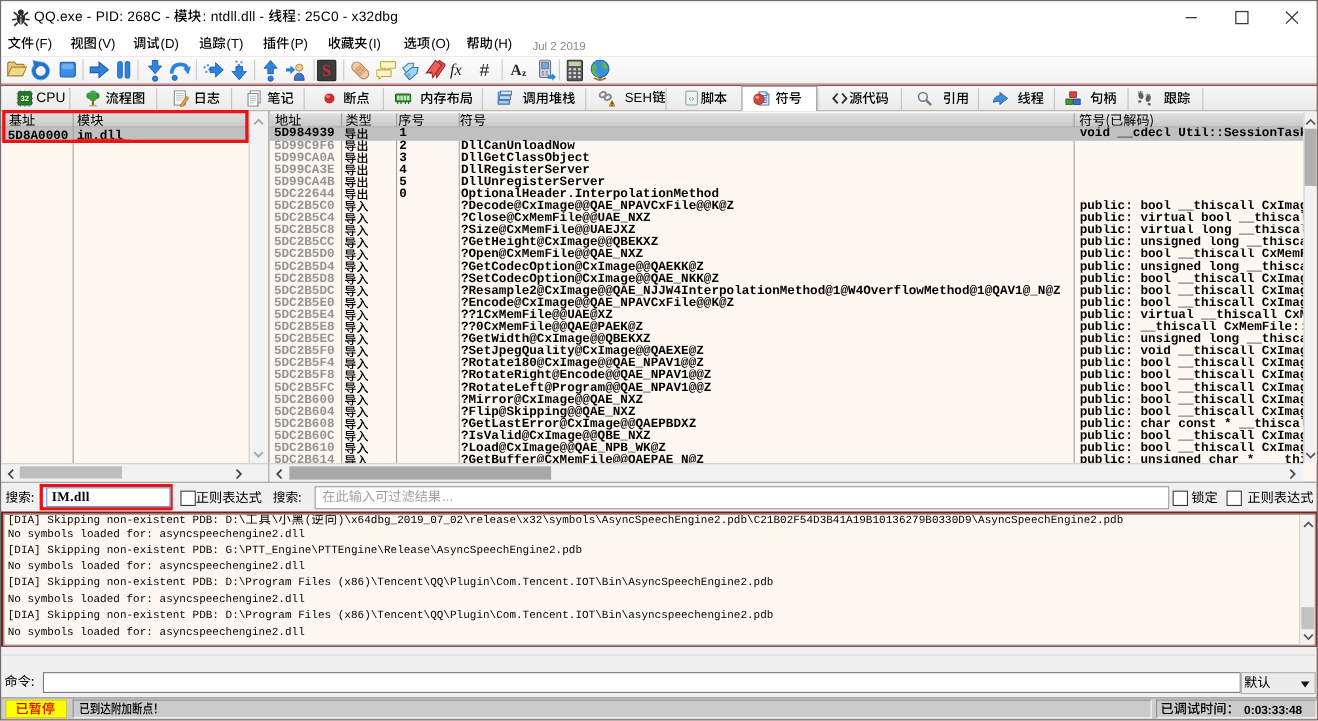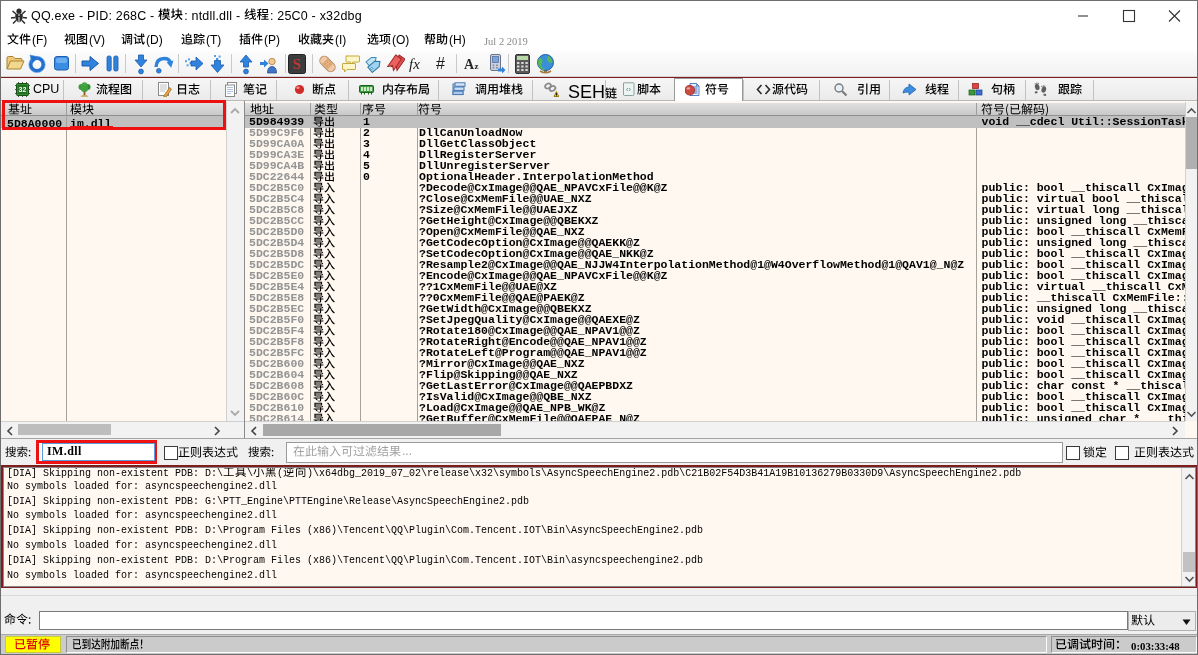--- a/index.html
+++ b/index.html
@@ -1,17 +1,17 @@
 <!DOCTYPE html>
 <html><head><meta charset="utf-8"><style>
 *{margin:0;padding:0;box-sizing:border-box}
 html,body{width:1198px;height:655px;overflow:hidden}
 body{font-family:"Liberation Sans",sans-serif;position:relative;background:#fff}
 .ab{position:absolute}
-.mono{font-family:Liberation Serif, serif}
+.mono{font-family:Liberation Sans, sans-serif}
 .win{position:absolute;left:0;top:0;width:1198px;height:655px;border:1px solid #6e6e6e;background:#7f1d1d}
 .titlebar{position:absolute;left:0;top:0;width:1196px;height:29px;background:#fff}
 .menubar{position:absolute;left:0;top:29px;width:1196px;height:21px;background:#fff}
 .toolbar{position:absolute;left:0;top:50px;width:1196px;height:26px;background:linear-gradient(#fcfcfc,#f2f2f2);border-bottom:1px solid #d4d4d4}
 .tabbar{position:absolute;left:0;top:77px;width:1196px;height:23px;background:linear-gradient(#f6f6f6,#ebebeb);border-bottom:1px solid #b8b8b8}
 .mainarea{position:absolute;left:0;top:100px;width:1196px;height:337px;background:#FFF8F0}
 .searchbar{position:absolute;left:0;top:437px;width:1196px;height:27px;background:#f0f0f0;border-top:1px solid #a5a5a5}
 .logbox{position:absolute;left:2px;top:466px;width:1193px;height:120px;background:#FFF8F0;border:1px solid #8a8a8a;overflow:hidden}
 .logline{position:absolute;left:3px;font-family:"Liberation Mono",monospace;font-size:10px;white-space:pre;color:#000}
 .cmdbar{position:absolute;left:0;top:587px;width:1196px;height:46px;background:#f0f0f0}
@@ -296,21 +296,21 @@
       </svg>
 <svg class="ab" style="left:543px;top:4px" width="15" height="15" viewBox="0 0 15 15">
         <g fill="none" stroke="#8a8a8a" stroke-width="1.8">
           <ellipse cx="4" cy="4" rx="3" ry="2.2" transform="rotate(-30 4 4)"></ellipse>
           <ellipse cx="8.5" cy="6.5" rx="3" ry="2.2" transform="rotate(-30 8.5 6.5)"></ellipse>
         </g>
         <path d="M10 14.5 L14.8 14.5 L12.4 9.5 Z" fill="#f5c518" stroke="#8a6a00" stroke-width="0.8"></path>
         <path d="M12.4 11 v2" stroke="#000" stroke-width="0.9"></path>
         <circle cx="12.4" cy="13.8" r="0.5" fill="#000"></circle>
       </svg>
-<div class="ab" style="left:567px;top:4px;font-size:18px;color:#000">SEH<svg style="vertical-align:-2.4px;" width="13" height="13" viewBox="0 0 13 13">
+<div class="ab" style="left:567px;top:4px;font-size:12px;color:#000">SEH<svg style="vertical-align:-2.4px;" width="13" height="13" viewBox="0 0 13 13">
           <path d="M1.6 0.5 2.5 0.7Q2.4 1.4 2.1 2.1Q1.8 2.7 1.5 3.3Q1.2 3.9 0.8 4.4Q0.8 4.3 0.7 4.1Q0.6 3.9 0.5 3.7Q0.4 3.5 0.3 3.3Q0.7 2.8 1.0 2.0Q1.4 1.3 1.6 0.5ZM1.7 1.7H4.1V2.7H1.5ZM1.8 11.5 1.6 10.5 1.8 10.1 3.8 8.8Q3.9 9.0 4.0 9.2Q4.1 9.5 4.1 9.6Q3.4 10.1 3.0 10.5Q2.6 10.8 2.3 11.0Q2.1 11.1 2.0 11.3Q1.9 11.4 1.8 11.5ZM1.0 4.0H3.8V4.9H1.0ZM0.6 6.4H4.1V7.4H0.6ZM1.8 11.5Q1.7 11.4 1.6 11.2Q1.5 11.1 1.4 10.9Q1.3 10.8 1.2 10.7Q1.4 10.6 1.6 10.2Q1.8 9.9 1.8 9.5V4.5H2.8V10.2Q2.8 10.2 2.7 10.3Q2.5 10.5 2.3 10.7Q2.1 10.9 2.0 11.1Q1.8 11.3 1.8 11.5ZM6.2 1.8H11.5V2.8H6.2ZM8.6 3.3H9.6V9.9H8.6ZM6.6 5.8Q6.6 5.7 6.5 5.5Q6.5 5.3 6.4 5.1Q6.3 5.0 6.3 4.8Q6.4 4.8 6.5 4.6Q6.7 4.4 6.8 4.0Q6.9 3.9 7.0 3.5Q7.2 3.1 7.3 2.6Q7.5 2.1 7.7 1.5Q7.8 1.0 7.9 0.4L9.0 0.6Q8.8 1.4 8.5 2.3Q8.2 3.1 7.9 3.8Q7.5 4.6 7.2 5.2V5.2Q7.2 5.2 7.1 5.3Q7.0 5.3 6.9 5.4Q6.8 5.5 6.7 5.6Q6.6 5.7 6.6 5.8ZM6.6 5.8V4.9L7.1 4.6H11.2L11.2 5.6H7.5Q7.2 5.6 6.9 5.6Q6.7 5.7 6.6 5.8ZM6.3 7.0H11.4V8.0H6.3ZM6.0 4.6V9.9H4.9V5.6H3.9V4.6ZM4.2 1.1 5.1 0.8Q5.4 1.3 5.6 2.0Q5.9 2.6 6.0 3.0L5.0 3.4Q4.9 3.1 4.8 2.7Q4.7 2.3 4.5 1.9Q4.4 1.5 4.2 1.1ZM5.6 9.2Q5.8 9.2 6.1 9.4Q6.3 9.6 6.7 9.8Q7.2 10.1 7.7 10.2Q8.3 10.3 9.0 10.3Q9.3 10.3 9.8 10.3Q10.3 10.2 10.8 10.2Q11.3 10.2 11.7 10.1Q11.7 10.3 11.6 10.5Q11.5 10.7 11.5 10.9Q11.4 11.1 11.4 11.3Q11.1 11.3 10.7 11.3Q10.2 11.3 9.8 11.3Q9.3 11.4 8.9 11.4Q8.2 11.4 7.6 11.2Q7.0 11.1 6.6 10.8Q6.2 10.6 6.0 10.4Q5.7 10.2 5.6 10.2Q5.4 10.2 5.2 10.4Q5.0 10.6 4.8 10.9Q4.5 11.2 4.3 11.5L3.6 10.5Q4.1 9.9 4.6 9.6Q5.2 9.2 5.6 9.2Z" fill="#000"></path>
         </svg></div>
 <svg class="ab" style="left:620px;top:4px" width="15" height="15" viewBox="0 0 15 15">
         <path d="M2.5 2 Q2 0.5 3.8 0.8 L12.5 0.8 Q13.5 1 13 2.5 L13 12 Q13.3 13.8 11.5 13.5 L3.5 13.5 Q2.2 13.3 2.5 12 Z" fill="#eef4f2" stroke="#7a9a94" stroke-width="0.9"></path>
         <text x="7.6" y="9.8" font-size="7.5" fill="#4a8a90" text-anchor="middle" font-family="Liberation Sans">‹›</text>
       </svg>
 <svg class="ab" style="left:636px;top:5px;" width="25" height="13" viewBox="0 0 25 13">
         <path d="M1.4 0.9H3.5V1.9H1.4ZM1.3 3.6H3.5V4.7H1.3ZM1.3 6.5H3.5V7.5H1.3ZM1.0 0.9H1.9V5.2Q1.9 5.9 1.8 6.7Q1.8 7.5 1.7 8.4Q1.7 9.3 1.5 10.1Q1.3 10.9 1.1 11.6Q1.0 11.5 0.9 11.4Q0.7 11.3 0.6 11.2Q0.4 11.1 0.3 11.1Q0.6 10.3 0.8 9.2Q0.9 8.2 0.9 7.1Q1.0 6.1 1.0 5.2ZM3.0 0.9H3.9V10.3Q3.9 10.7 3.9 10.9Q3.8 11.1 3.6 11.3Q3.4 11.4 3.1 11.4Q2.7 11.5 2.3 11.5Q2.3 11.3 2.2 11.0Q2.1 10.7 2.0 10.5Q2.3 10.5 2.5 10.5Q2.8 10.5 2.9 10.5Q3.0 10.5 3.0 10.3ZM10.3 1.1H11.3V8.4Q11.3 8.7 11.2 9.0Q11.1 9.2 10.9 9.3Q10.7 9.5 10.4 9.5Q10.1 9.5 9.7 9.5Q9.7 9.3 9.6 9.0Q9.5 8.7 9.4 8.5Q9.6 8.5 9.9 8.5Q10.1 8.5 10.2 8.5Q10.3 8.5 10.3 8.4ZM8.3 1.1H10.9V2.2H9.3V11.6H8.3ZM4.5 2.3H7.7V3.4H4.5ZM4.2 5.1H7.9V6.1H4.2ZM5.6 0.5H6.6V5.7H5.6ZM6.4 7.2 7.2 6.9Q7.4 7.5 7.5 8.1Q7.7 8.6 7.8 9.2Q8.0 9.7 8.0 10.1L7.2 10.4Q7.2 10.0 7.1 9.5Q6.9 8.9 6.8 8.3Q6.6 7.7 6.4 7.2ZM4.5 10.3 4.4 9.5 4.9 9.2 7.5 8.8Q7.5 9.0 7.6 9.2Q7.6 9.5 7.6 9.6Q6.7 9.8 6.1 9.9Q5.5 10.0 5.2 10.1Q4.9 10.2 4.7 10.2Q4.6 10.3 4.5 10.3ZM4.5 10.3Q4.5 10.2 4.4 10.1Q4.4 9.9 4.3 9.7Q4.2 9.6 4.2 9.4Q4.3 9.4 4.4 9.2Q4.5 9.0 4.6 8.7Q4.7 8.5 4.9 8.0Q5.0 7.5 5.2 6.9Q5.4 6.2 5.4 5.6L6.4 5.9Q6.3 6.6 6.1 7.3Q5.8 8.0 5.6 8.6Q5.4 9.3 5.1 9.8V9.8Q5.1 9.8 5.0 9.9Q4.9 9.9 4.8 10.0Q4.7 10.1 4.6 10.2Q4.5 10.3 4.5 10.3Z M12.7 2.9H23.3V4.0H12.7ZM14.7 8.3H21.3V9.4H14.7ZM17.4 0.4H18.6V11.6H17.4ZM16.4 3.3 17.4 3.6Q17.0 4.8 16.3 6.0Q15.7 7.2 14.9 8.1Q14.1 9.1 13.2 9.7Q13.1 9.6 13.0 9.4Q12.8 9.2 12.7 9.1Q12.5 8.9 12.4 8.8Q13.2 8.2 14.0 7.4Q14.8 6.5 15.4 5.4Q16.0 4.4 16.4 3.3ZM19.6 3.3Q20.0 4.4 20.6 5.4Q21.2 6.5 22.0 7.3Q22.8 8.1 23.6 8.7Q23.5 8.8 23.3 9.0Q23.1 9.1 23.0 9.3Q22.8 9.5 22.7 9.7Q21.8 9.0 21.0 8.1Q20.3 7.2 19.6 6.0Q19.0 4.8 18.6 3.6Z" fill="#000"></path>
       </svg>
 <svg class="ab" style="left:684px;top:4px" width="15" height="15" viewBox="0 0 15 15">

